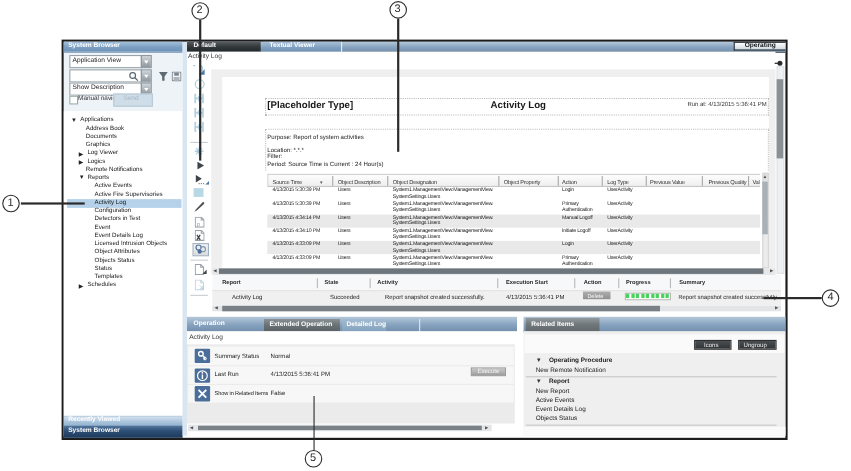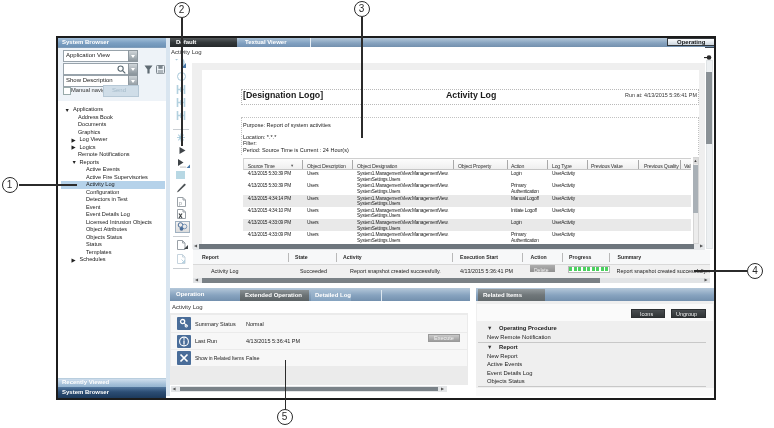--- a/index.html
+++ b/index.html
@@ -174,21 +174,21 @@
 
 <svg class="ab" style="left:704px;top:53.5px;" width="8" height="7" viewBox="0 0 8 7">
       <circle cx="5" cy="3.5" r="2.3" fill="#2a2a2a"></circle>
       <rect x="0" y="3" width="3" height="1.1" fill="#2a2a2a"></rect>
     </svg>
 <div class="ab" style="left:705.5px;top:60px;width:7px;height:189px;background:#edf0f2;border:1px solid #dfe3e5;box-sizing:border-box;"></div>
     <div class="ab" style="left:706px;top:72px;width:6px;height:72px;background:#8a9196;"></div>
 
 <div class="ab" style="left:241px;top:89px;width:458px;height:16px;border:1px dotted #b9b9b9;box-sizing:border-box;"></div>
 <div class="ab" style="left:240.5px;top:117px;width:458px;height:38px;border:1px dotted #c2c2c2;box-sizing:border-box;border-bottom:none;"></div>
-<div class="txt" style="left:243px;top:90px;font-size:8.8px;font-weight:bold;color:#1a1a1a;">[Designation Logo]</div>
+<div class="txt" style="left:243px;top:90px;font-size:8.8px;font-weight:bold;color:#1a1a1a;">[Placeholder Type]</div>
 <div class="txt" style="left:446px;top:90px;font-size:8.8px;font-weight:bold;color:#1a1a1a;">Activity Log</div>
 <div class="txt" style="left:625px;top:91.5px;font-size:5.4px;color:#333;">Run at: 4/13/2015 5:36:41 PM</div>
 
 <div class="txt" style="left:243px;top:121.5px;font-size:5.5px;color:#222;">Purpose: Report of system activities</div>
 <div class="txt" style="left:243px;top:134px;font-size:5.5px;color:#222;">Location: *.*.*</div>
 <div class="txt" style="left:243px;top:140.3px;font-size:5.5px;color:#222;">Filter:</div>
 <div class="txt" style="left:243px;top:146.6px;font-size:5.5px;color:#222;">Period: Source Time is Current : 24 Hour(s)</div>
 
 <div id="rtable">
       <div class="ab" style="left:243px;top:157.8px;width:448px;height:12.2px;background:linear-gradient(#fdfdfd,#efefef);border-top:1px solid #cfcfcf;border-bottom:1px solid #c6c6c6;border-left:1px solid #d5d5d5;box-sizing:border-box;"></div>

